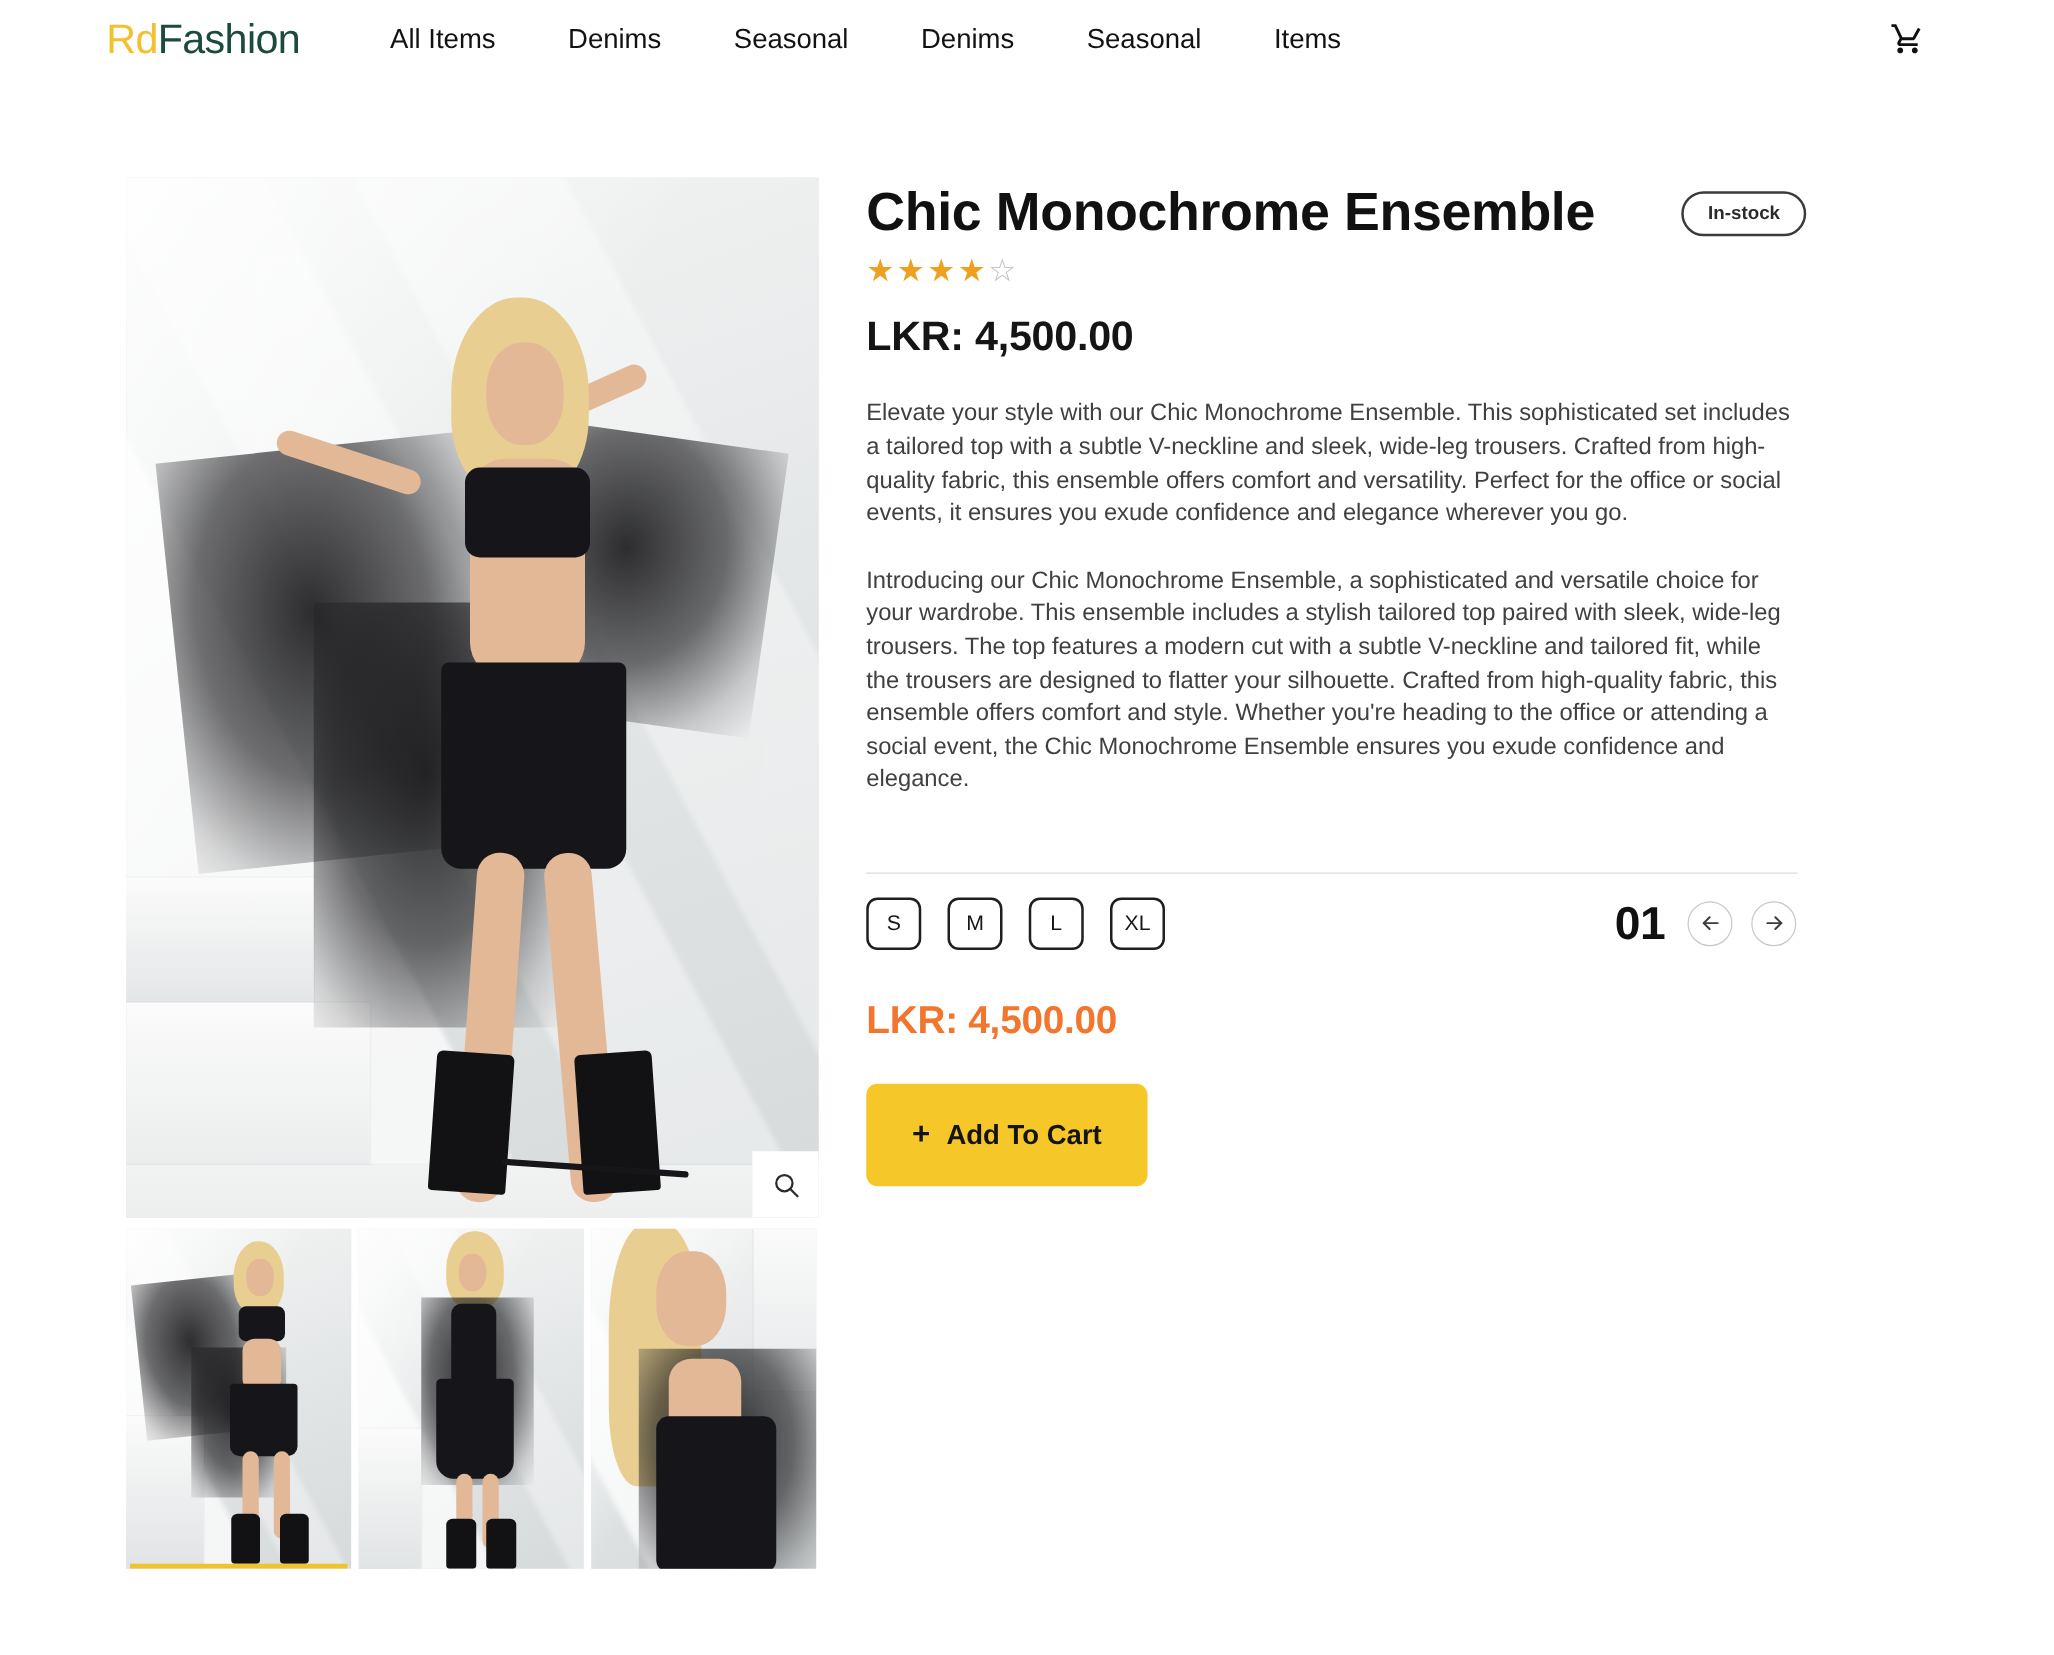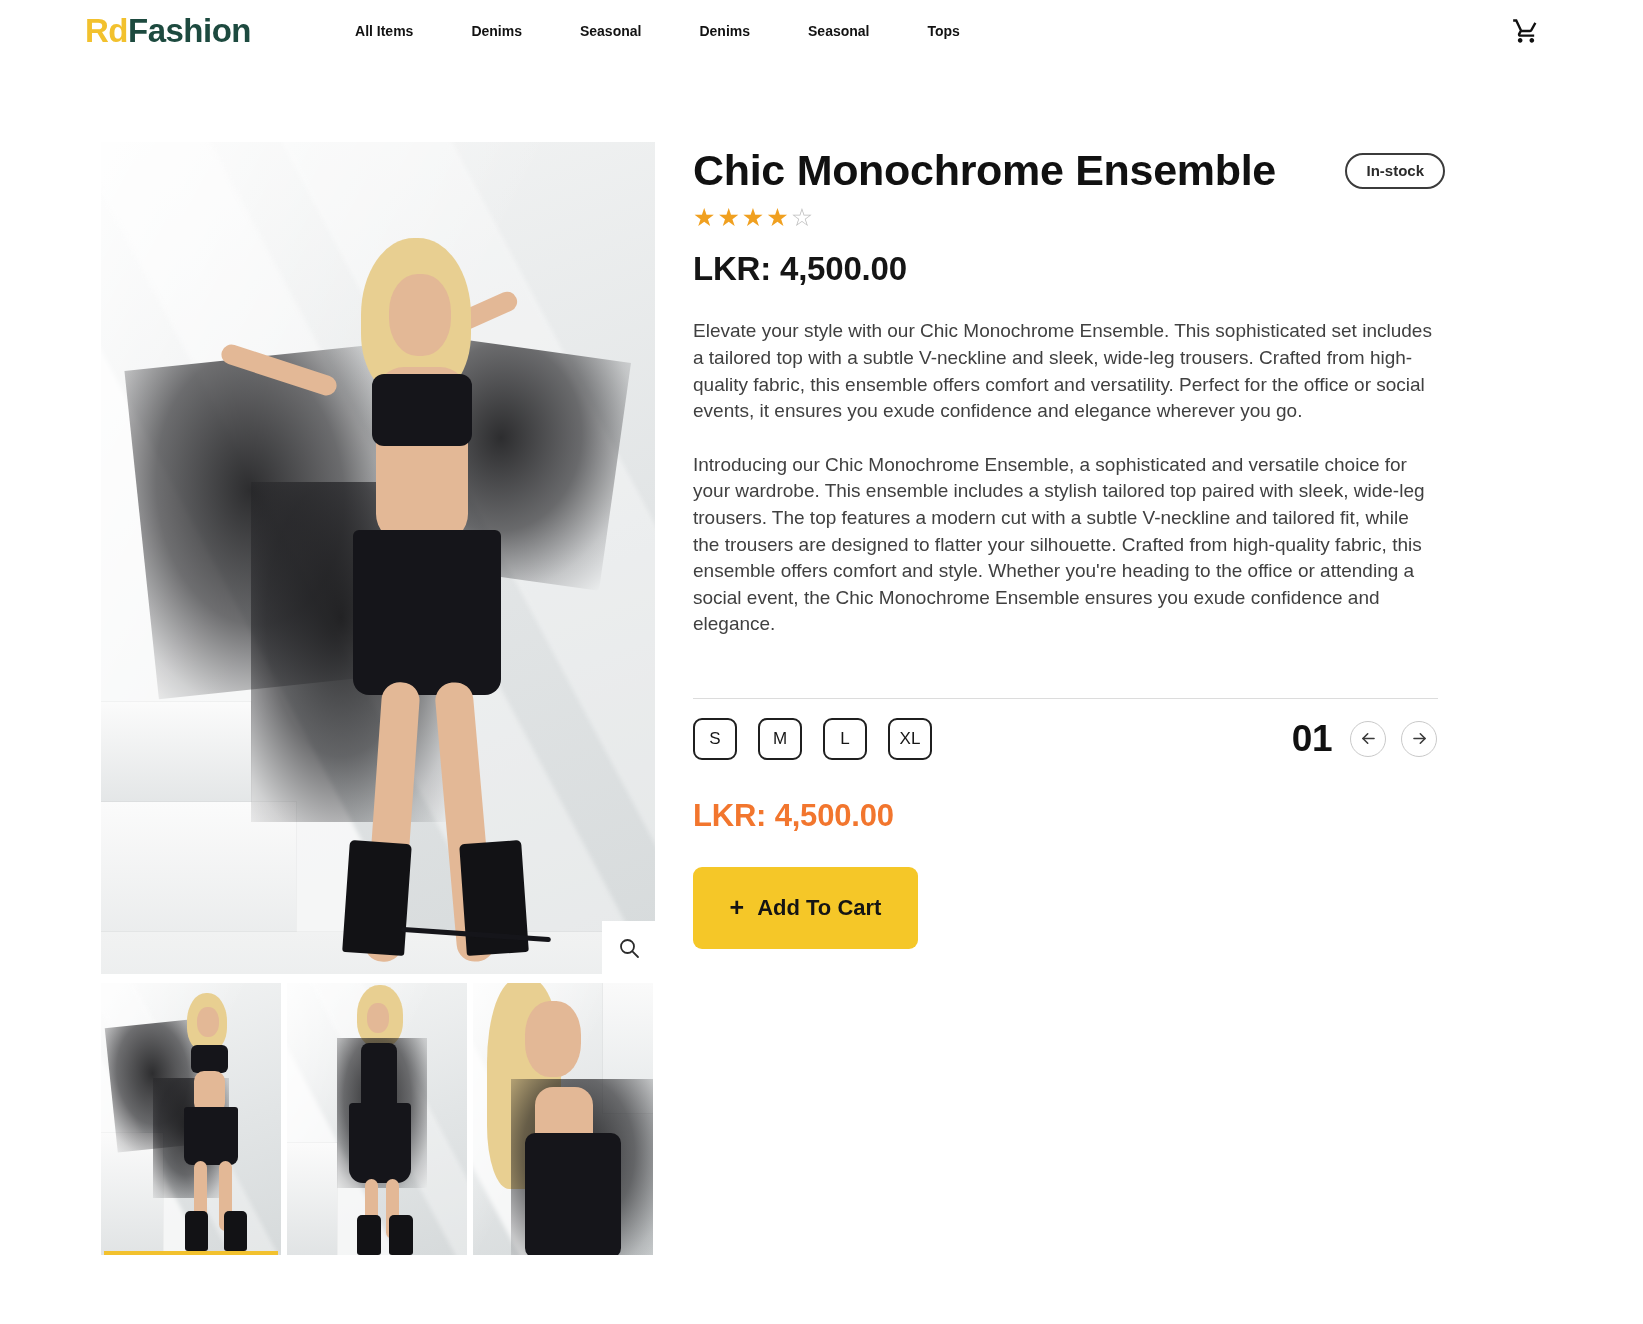--- a/index.html
+++ b/index.html
@@ -20,38 +20,38 @@
   
   .site-header {
     height: 62px;
     display: flex;
     align-items: center;
     padding: 0 100px 0 85px;
     background: #ffffff;
   }
   .brand {
     font-size: 33px;
-    font-weight: 700;
+    font-weight: 400;
     letter-spacing: -0.5px;
     white-space: nowrap;
-    margin-right: 104px;
+    margin-right: 72px;
     user-select: none;
   }
   .brand .brand-a { color: #F2C12E; }
   .brand .brand-b { color: #1D4A3F; }
 
   .main-nav {
     display: flex;
     align-items: center;
     gap: 58px;
     flex: 1;
   }
   .nav-link {
-    font-size: 14px;
-    font-weight: 700;
+    font-size: 22px;
+    font-weight: 400;
     color: #121212;
     text-decoration: none;
     white-space: nowrap;
     cursor: pointer;
     text-align: right;
   }
   .cart-btn {
     width: 34px; height: 34px;
     display: flex; align-items: center; justify-content: center;
     cursor: pointer;
@@ -294,21 +294,21 @@
   <div class="brand">
     <span class="brand-a">Rd</span><span class="brand-b">Fashion</span>
   </div>
 
   <nav class="main-nav">
     <a class="nav-link" href="#">All Items</a>
     <a class="nav-link" href="#">Denims</a>
     <a class="nav-link" href="#">Seasonal</a>
     <a class="nav-link" href="#">Denims</a>
     <a class="nav-link" href="#">Seasonal</a>
-    <a class="nav-link" href="#">Tops</a>
+    <a class="nav-link" href="#">Items</a>
   </nav>
 
   <button class="cart-btn">
     <span>
       <svg width="28" height="28" viewBox="0 0 24 24" fill="#111111" aria-hidden="true">
         <path d="M7 18c-1.1 0-2 .9-2 2s.9 2 2 2 2-.9 2-2-.9-2-2-2zm10 0c-1.1 0-2 .9-2 2s.9 2 2 2 2-.9 2-2-.9-2-2-2zM7.2 14.8l.03-.12.9-1.68h7.45c.75 0 1.41-.41 1.75-1.03l3.58-6.49-1.74-.96-3.59 6.48H8.53L4.27 2H1v2h2l3.6 7.59-1.35 2.44c-.16.28-.25.61-.25.97 0 1.1.9 2 2 2h12v-2H7.42c-.13 0-.22-.1-.22-.2z"></path>
       </svg>
     </span>
   </button>
 </header>

